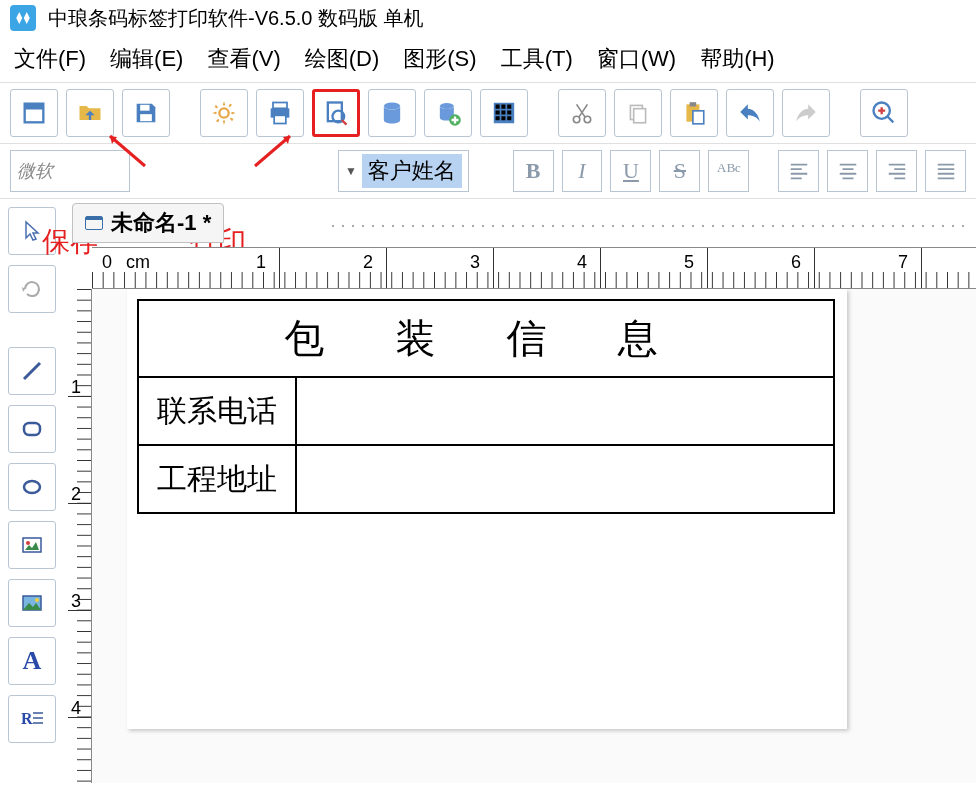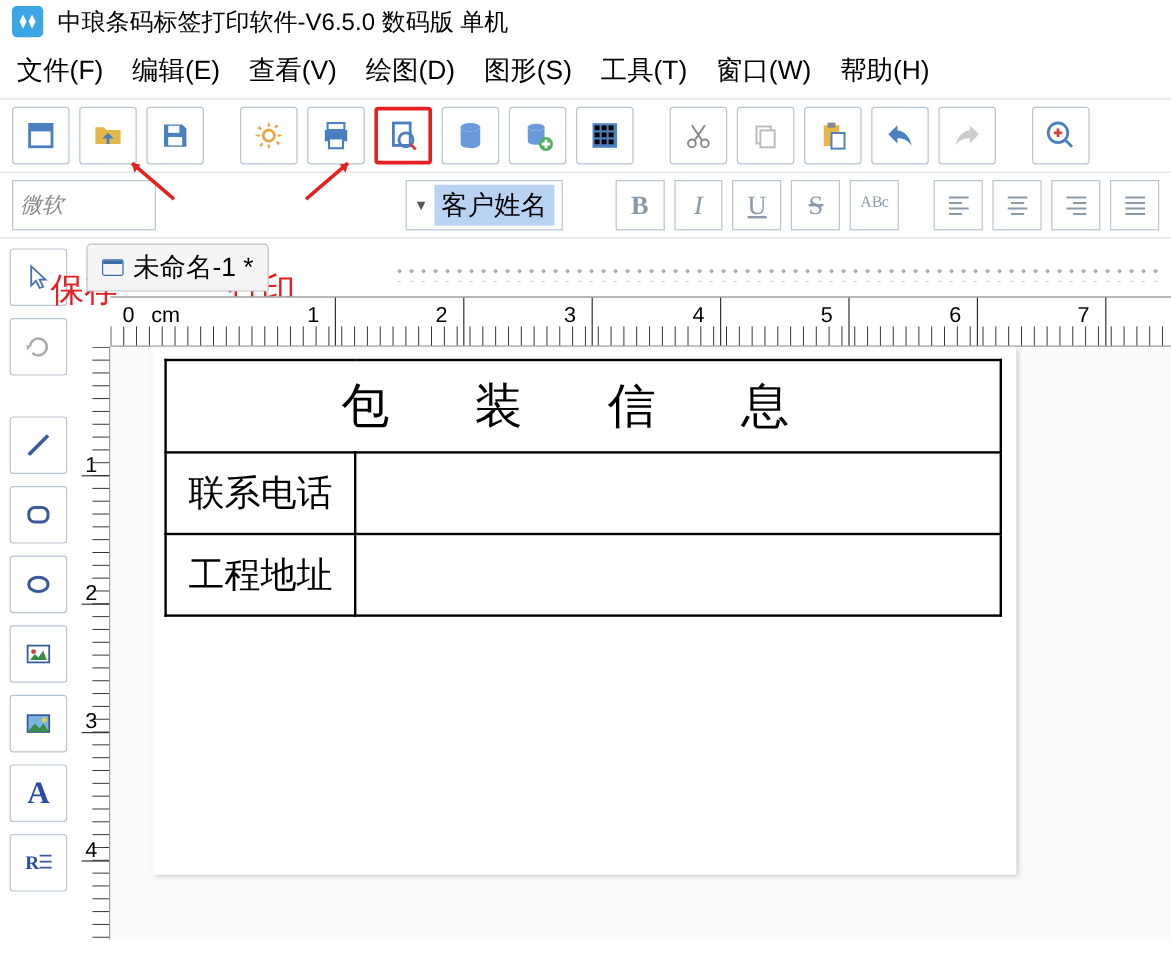--- a/index.html
+++ b/index.html
@@ -37,21 +37,21 @@
 
 .workarea { display: flex; height: calc(100% - 220px); }
 .sidebar { width: 68px; padding: 8px; display: flex; flex-direction: column; gap: 10px; }
 .side-btn { width: 48px; height: 48px; border: 1px solid #b8c5d2; border-radius: 3px; background: #fff; display: flex; align-items: center; justify-content: center; cursor: pointer; }
 .side-sep { height: 14px; }
 
 .canvas-area { flex: 1; position: relative; }
 .doc-tab { position: absolute; top: 4px; left: 4px; display: flex; align-items: center; background: #f5f5f5; border: 1px solid #c0c0c0; border-radius: 4px 4px 0 0; padding: 4px 12px; z-index: 5; }
 .doc-tab .win-icon { width: 18px; height: 14px; border: 1.5px solid #3a6ea8; border-radius: 2px; margin-right: 8px; position: relative; }
 .doc-tab .win-icon::before { content: ''; position: absolute; top: 0; left: 0; right: 0; height: 3px; background: #3a6ea8; }
-.doc-tab-text { font-size: 22px; }
+.doc-tab-text { font-size: 22px; font-weight: bold; }
 .doc-dots { position: absolute; top: 22px; left: 260px; right: 10px; height: 14px; background-image: radial-gradient(#aaa 1.5px, transparent 1.5px); background-size: 10px 10px; }
 .ruler-h { position: absolute; top: 48px; left: 24px; right: 0; height: 42px; background: #fff; border-top: 1px solid #888; border-bottom: 1px solid #888; }
 .ruler-h .zero { position: absolute; left: 10px; top: 4px; font-size: 18px; }
 .ruler-h .tick { position: absolute; top: 0; width: 1px; height: 100%; }
 .ruler-h .tick.major { border-left: 1.5px solid #333; }
 .ruler-h .tick .num { position: absolute; top: 4px; left: -24px; font-size: 18px; }
 .ruler-h .units { position: absolute; left: 34px; top: 4px; font-size: 18px; }
 .ruler-h .minors { position: absolute; bottom: 0; left: 0; right: 0; height: 16px; background-image: linear-gradient(to right, #333 1px, transparent 1px); background-size: 10.7px 100%; }
 .ruler-v { position: absolute; top: 90px; left: 0; bottom: 0; width: 24px; border-right: 1px solid #888; background: #fff; }
 .ruler-v .tick.major { position: absolute; left: 0; width: 100%; border-top: 1.5px solid #333; }

